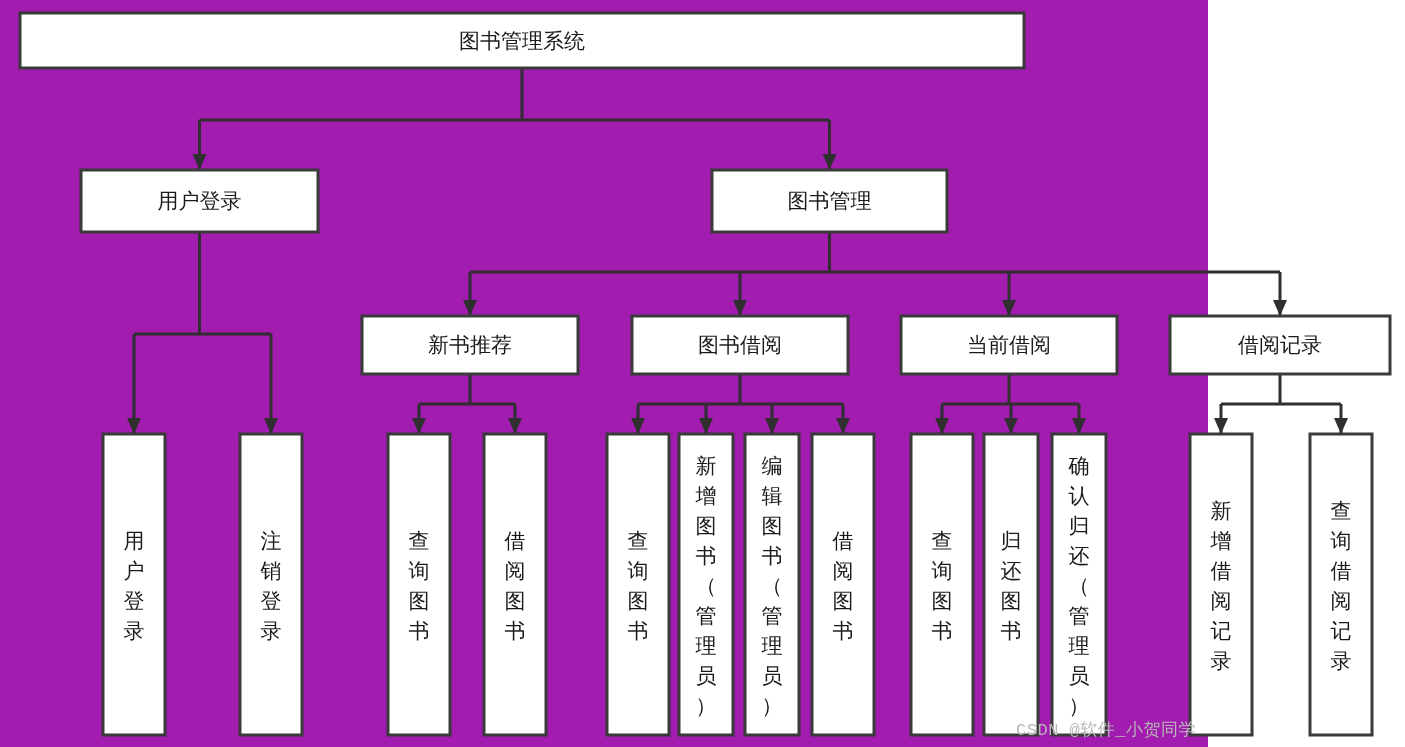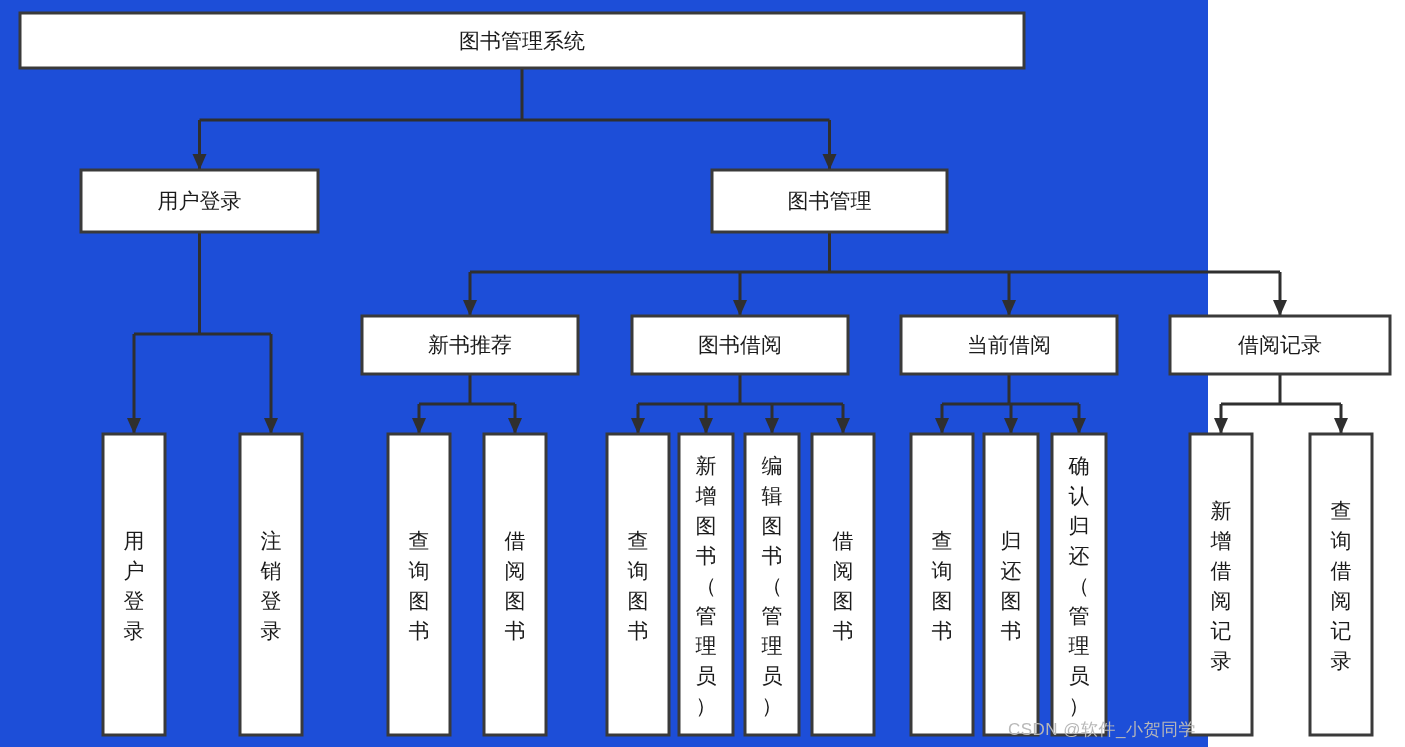--- a/index.html
+++ b/index.html
@@ -12,21 +12,21 @@
     font-family: "DejaVu Sans", "Liberation Sans", sans-serif;
     width: 1405px;
     height: 747px;
     overflow: hidden;
     position: relative;
   }
   #diagram-root {
     position: relative;
     width: 1208px;
     height: 747px;
-    background: #1d4ed8;
+    background: #a21caf;
   }
   svg.diagram-canvas {
     position: absolute;
     left: 0;
     top: 0;
     width: 1405px;
     height: 747px;
     display: block;
   }
   .node-box {
@@ -55,21 +55,21 @@
     stroke-linecap: butt;
   }
   .arrow-head {
     fill: #2f2f2f;
     stroke: none;
   }
   .watermark-text {
     position: absolute;
     right: 12px;
     bottom: 6px;
-    font-family: Liberation Sans, sans-serif;
+    font-family: Liberation Mono, monospace;
     font-size: 17px;
     color: #b8b8b8;
     letter-spacing: 0.5px;
     user-select: none;
     white-space: nowrap;
   }
 </style>
 </head>
 <body>
 

